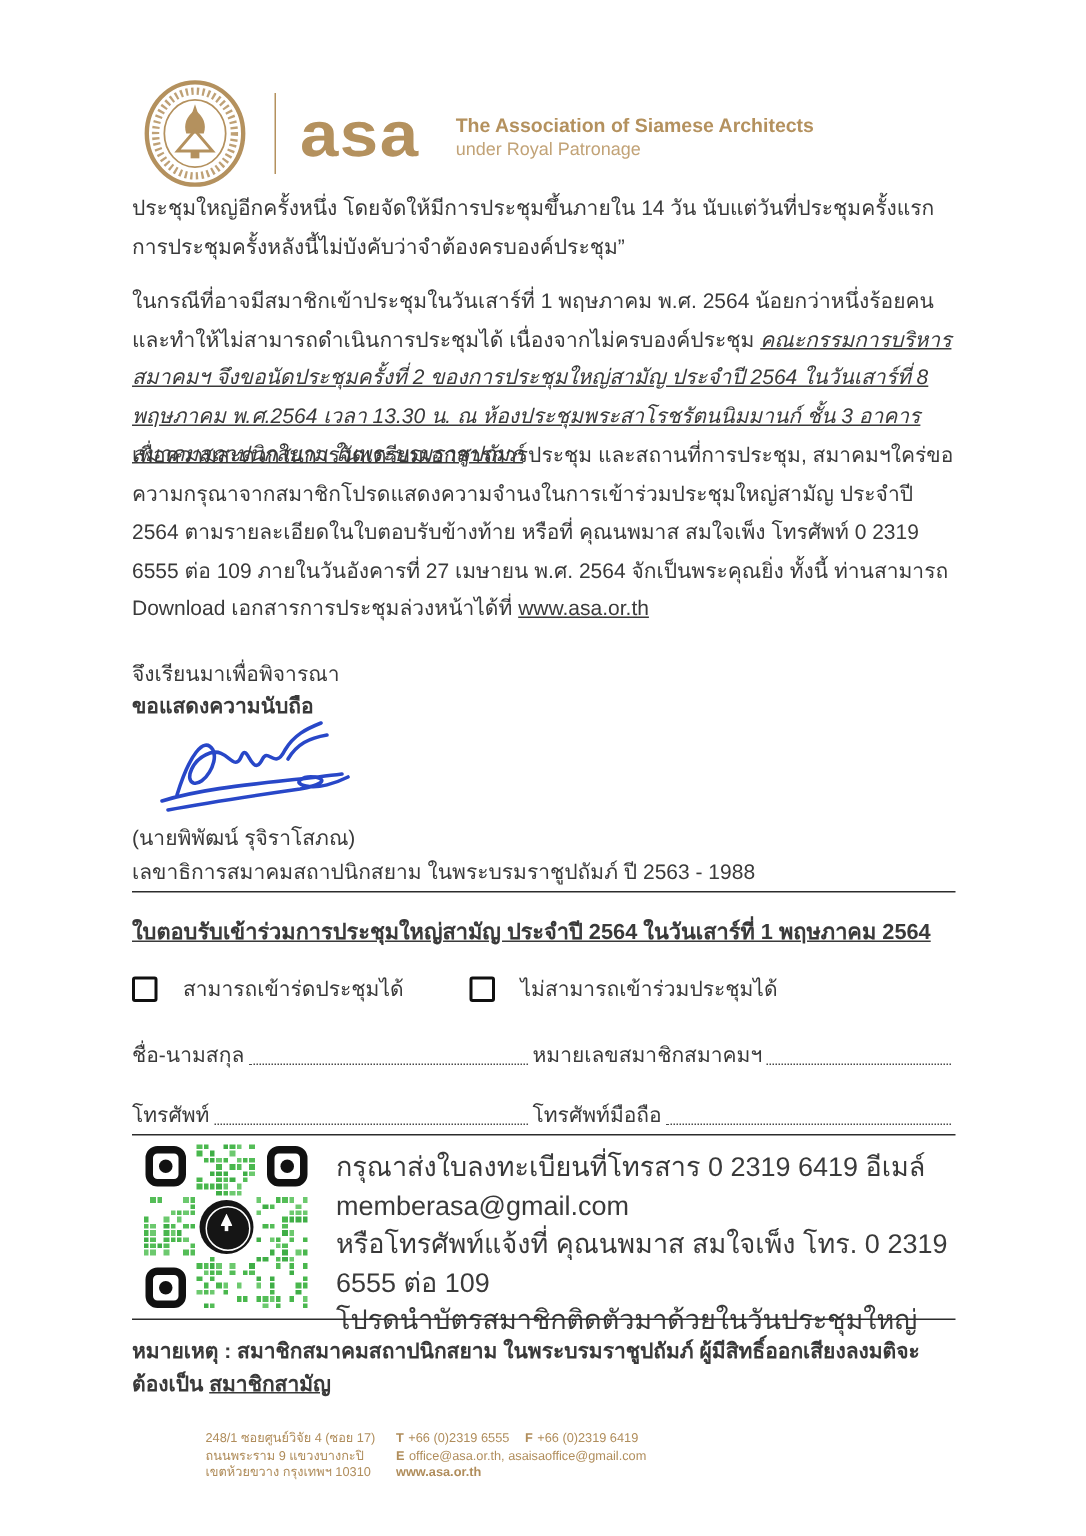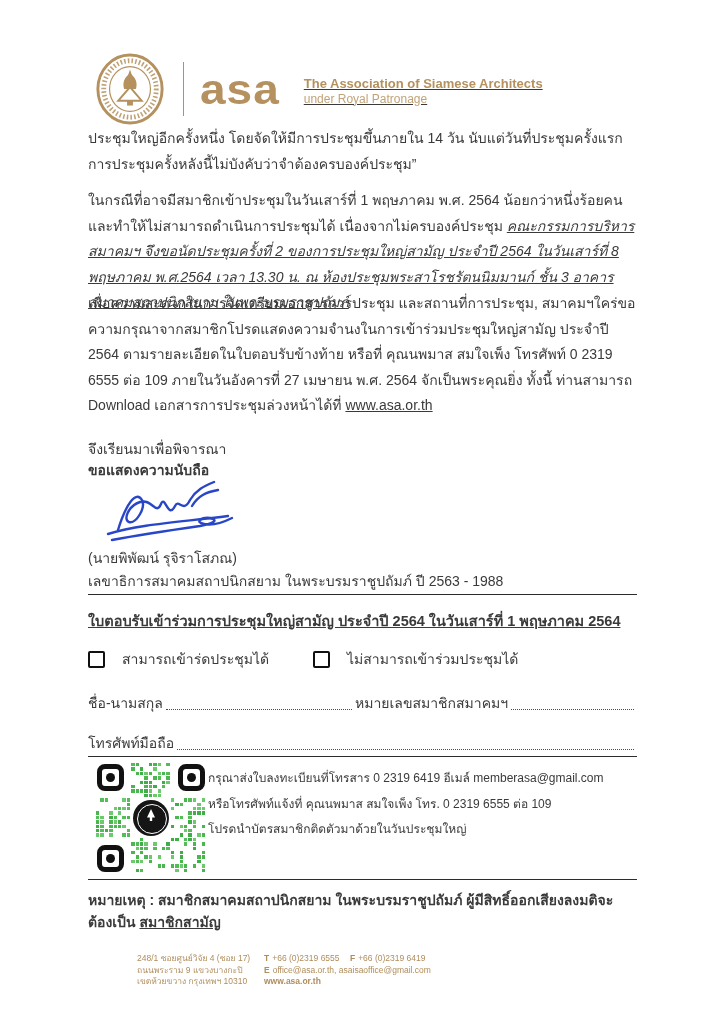--- a/index.html
+++ b/index.html
@@ -19,21 +19,21 @@
   .bold{font-weight:bold;}
 
   
   .logo-row{position:absolute;left:93px;top:52px;display:flex;align-items:center;}
   .seal{width:74px;height:74px;flex:0 0 auto;}
   .logo-divider{width:1px;height:54px;background:#b4915e;margin:0 16px;}
   .asa-word{
     font-size:46px;font-weight:800;color:#b4915e;letter-spacing:1px;
     line-height:46px;margin-right:24px;transform:scaleY(0.92);
   }
-  .org-text{padding-top:4px;text-decoration:underline;}
+  .org-text{padding-top:4px;}
   .org-en{font-size:13px;font-weight:bold;color:#b4915e;line-height:16px;}
   .org-sub{font-size:12px;color:#c2a377;line-height:15px;}
   .org-th{font-size:11.5px;color:#b4915e;line-height:15px;}
 
   
   .rule{position:absolute;left:88px;right:87px;height:0;border-top:1.5px solid #2c2c2c;}
 
   
   .slip-title{font-size:14.5px;font-weight:bold;text-decoration:underline;}
   .cb-row{display:flex;align-items:center;font-size:14px;}
@@ -50,21 +50,21 @@
   .qr-modules{position:absolute;inset:0;}
   .qm{position:absolute;width:3.4px;height:3.4px;}
   .qf{position:absolute;width:17px;height:17px;border:5.5px solid #111;border-radius:8px;background:#fff;}
   .qf::after{content:"";position:absolute;left:4px;top:4px;width:9px;height:9px;background:#111;border-radius:50%;}
   .qf.tl{left:1px;top:1px;} .qf.tr{right:1px;top:1px;} .qf.bl{left:1px;bottom:1px;}
   .qr-seal{position:absolute;left:37px;top:37px;width:36px;height:36px;border-radius:50%;background:#151515;
            box-shadow:0 0 0 2px #fff;}
   .qr-seal::before{content:"";position:absolute;left:4px;top:4px;width:28px;height:28px;border:1.5px solid #fff;border-radius:50%;}
   .qr-seal::after{content:"";position:absolute;left:14px;top:9px;width:8px;height:12px;background:#fff;
            clip-path:polygon(50% 0,100% 70%,65% 70%,65% 100%,35% 100%,35% 70%,0 70%);}
-  .qr-text{position:absolute;left:208px;right:60px;top:766px;font-size:12px;line-height:25.5px;}
+  .qr-text{position:absolute;left:224px;right:60px;top:766px;font-size:18px;line-height:25.5px;}
 
   .note-line{font-size:14px;font-weight:bold;}
   .note-emph{text-decoration:underline;}
 
   
   .footer{position:absolute;left:137px;top:953px;display:flex;color:#b08d5b;font-size:8.5px;line-height:11.5px;}
   .fcol1{width:156px;} .fcol2{width:127px;} .fcol3{width:230px;}
   .fcol3 .flabel{font-weight:bold;margin-right:3px;}
   .fsite{font-weight:bold;}
 </style>
@@ -134,20 +134,24 @@
       <span class="lbl">ชื่อ-นามสกุล</span>
       <span class="dots"></span>
     </div>
     <div class="fgroup" style="flex:1">
       <span class="lbl">หมายเลขสมาชิกสมาคมฯ</span>
       <span class="dots"></span>
     </div>
   </div>
 
   <div class="abs field-row" style="top:732px">
+    <div class="fgroup" style="width:267px">
+      <span class="lbl">โทรศัพท์</span>
+      <span class="dots"></span>
+    </div>
     <div class="fgroup" style="flex:1">
       <span class="lbl">โทรศัพท์มือถือ</span>
       <span class="dots"></span>
     </div>
   </div>
 
   <div class="rule" style="top:756px"></div>
 
   <div class="qr-wrap">
     <div class="qr-modules">

